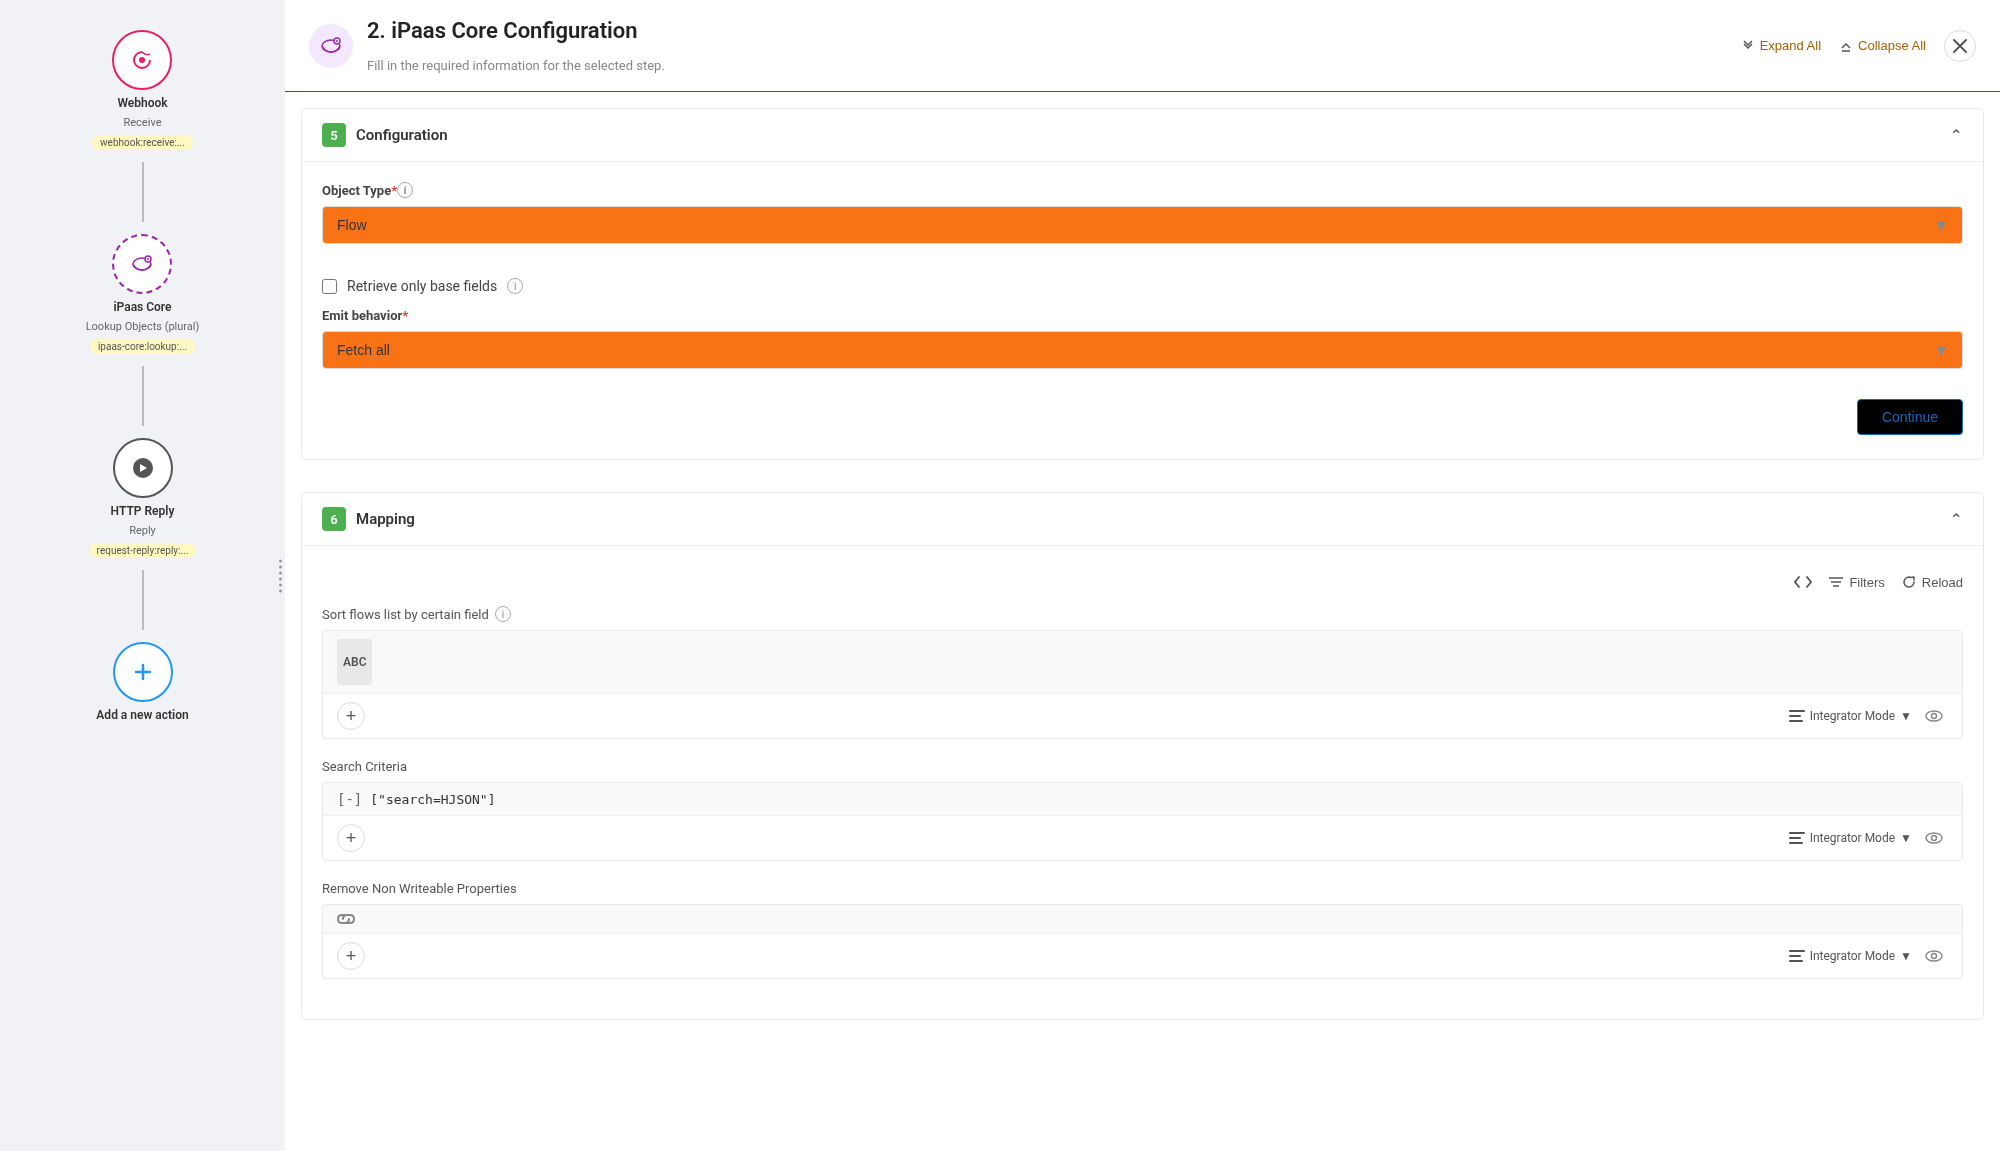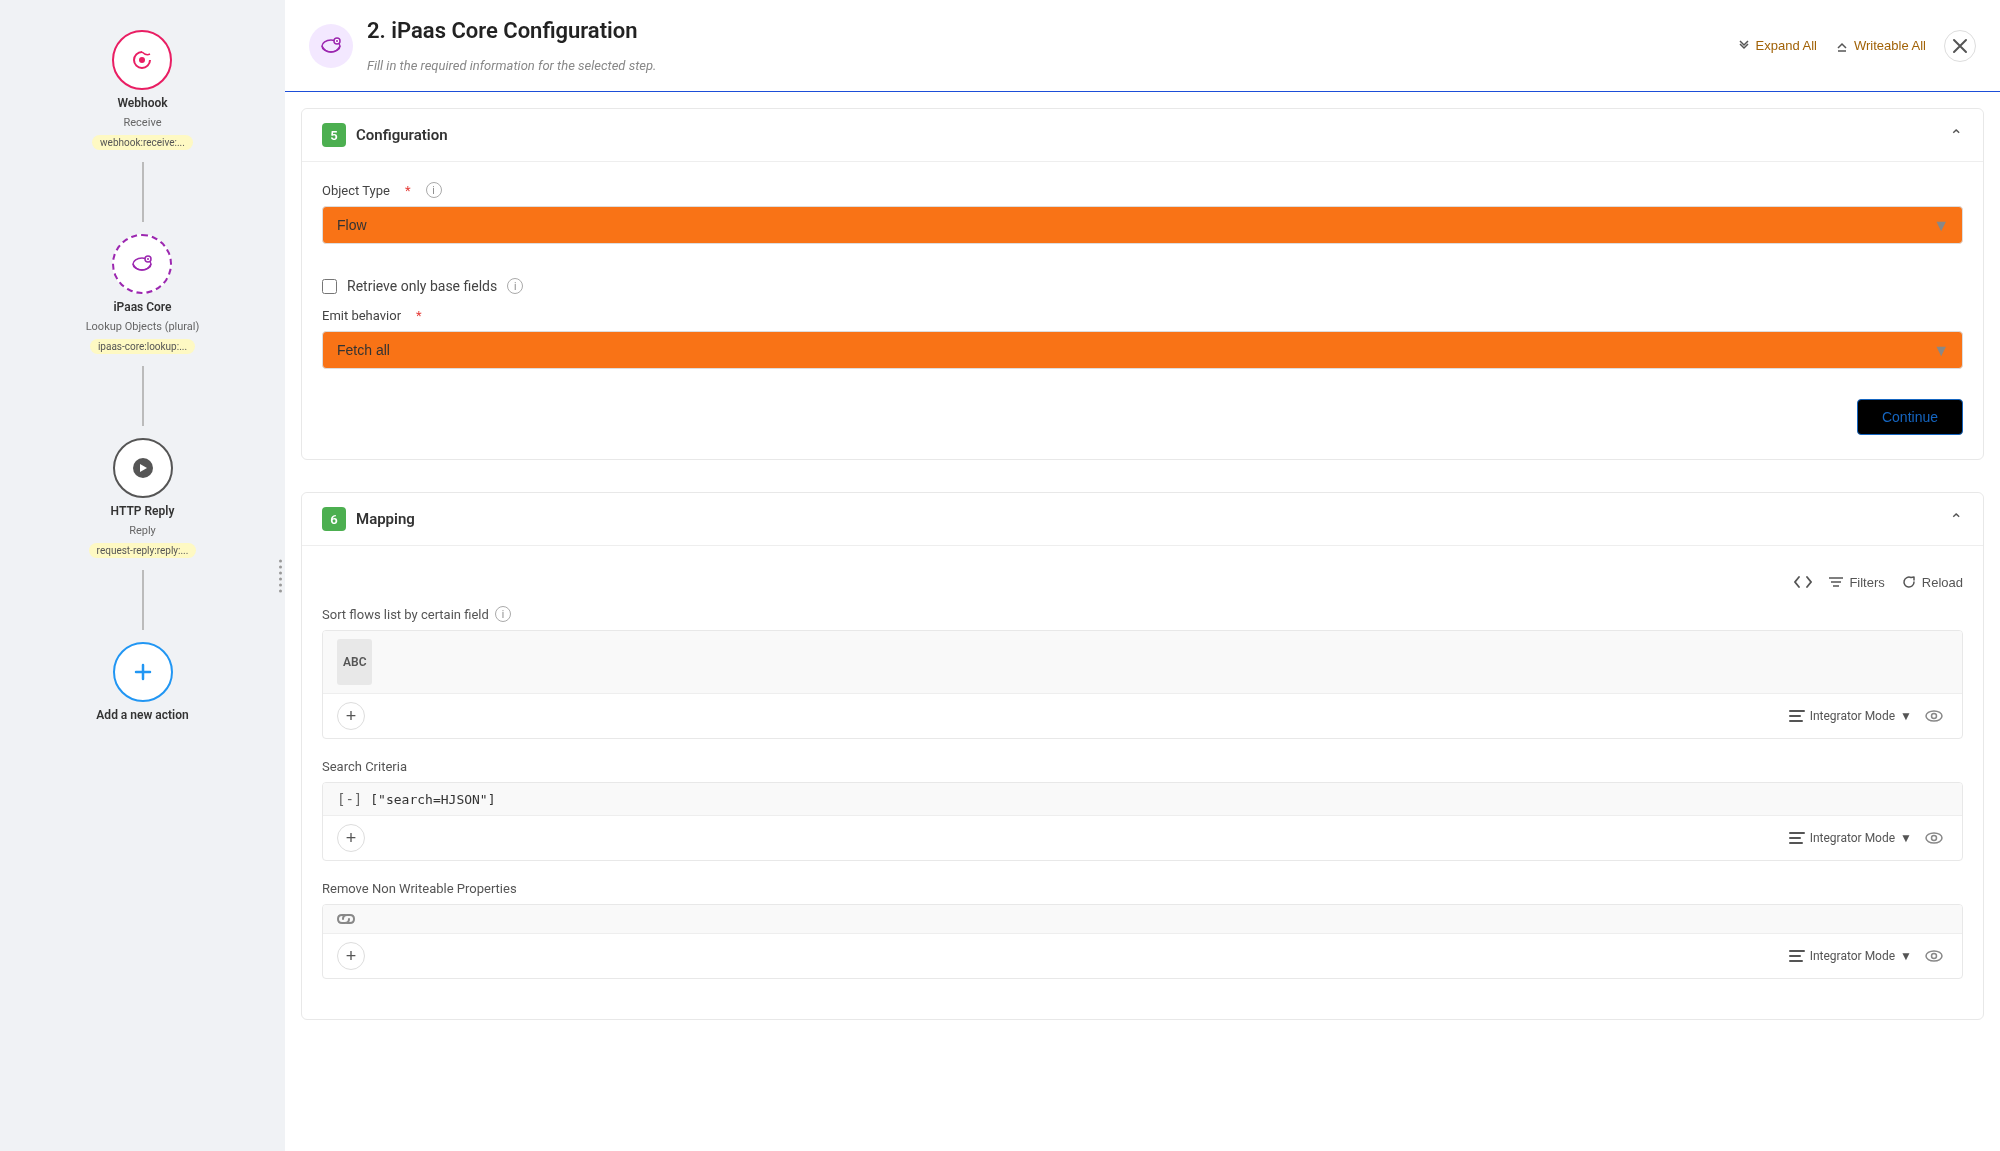--- a/index.html
+++ b/index.html
@@ -144,21 +144,20 @@
     .panel-title {
       font-size: 22px;
       font-weight: 600;
       color: #222;
     }
 
     .panel-subtitle {
       font-size: 13px;
       color: #888;
       margin-top: 15px;
-      font-style: italic;
     }
 
     .header-actions {
       display: flex;
       align-items: center;
       gap: 18px;
     }
 
     .header-btn {
       display: flex;
@@ -237,26 +236,26 @@
       border-top: 1px solid #eee;
     }
 
     
     .field-group {
       margin-bottom: 20px;
     }
 
     .field-label {
       font-size: 13px;
-      font-weight: 400;
+      font-weight: 700;
       color: #444;
       margin-bottom: 8px;
       display: flex;
       align-items: center;
-      gap: 15px;
+      gap: 0;
     }
 
     .required-star { color: #e53935; }
 
     .info-icon {
       width: 16px;
       height: 16px;
       border-radius: 50%;
       border: 1px solid #aaa;
       display: flex;
@@ -540,21 +539,21 @@
           <path d="M3 5 L7 9 L11 5" stroke="#555" stroke-width="1.5" fill="none"></path>
           <path d="M3 2 L7 6 L11 2" stroke="#555" stroke-width="1.5" fill="none"></path>
         </svg>
         <span>Expand All</span>
       </button>
       <button class="header-btn">
         <svg width="14" height="14" viewBox="0 0 14 14" fill="none">
           <path d="M11 9 L7 5 L3 9" stroke="#555" stroke-width="1.5" fill="none"></path>
           <line x1="3" y1="12" x2="11" y2="12" stroke="#555" stroke-width="1.5"></line>
         </svg>
-        <span>Writeable All</span>
+        <span>Collapse All</span>
       </button>
       <button class="close-btn">
         <svg width="16" height="16" viewBox="0 0 16 16">
           <path d="M2 2 L14 14 M14 2 L2 14" stroke="#555" stroke-width="2" stroke-linecap="round"></path>
         </svg>
       </button>
     </div>
   </div>
 
   <div class="section">

